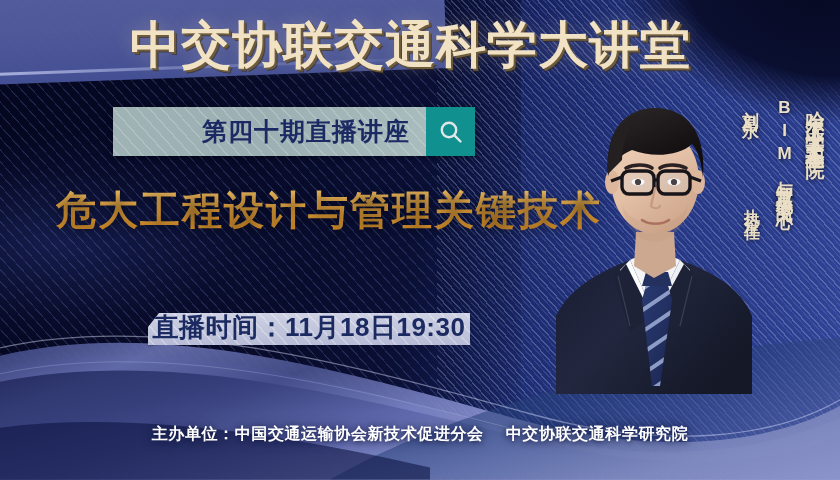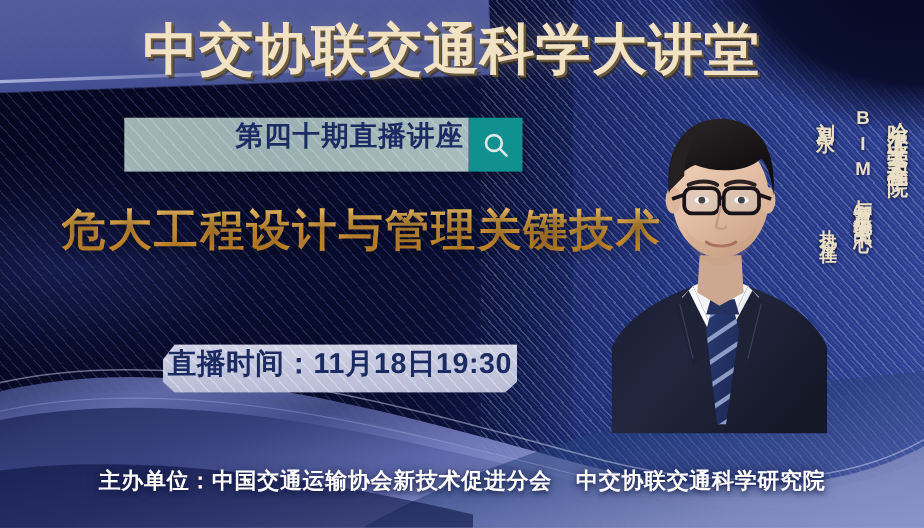--- a/index.html
+++ b/index.html
@@ -102,22 +102,22 @@
   .sub-bar{
     position:absolute;left:113px;top:107px;
     width:362px;height:49px;
     display:flex;align-items:stretch;
     box-shadow:0 1px 6px rgba(0,0,0,.45);
   }
   .sub-bar-body{
     flex:1;
     position:relative;
     background:linear-gradient(90deg,#9fb3b5 0%,#9cb0b3 48%,#a8bcbd 100%);
-    display:flex;justify-content:flex-end;
-    padding-right:4px;
+    display:flex;align-items:center;justify-content:flex-end;
+    padding-right:16px;
     overflow:hidden;
   }
   .sub-bar-body:after{
     content:"";position:absolute;inset:0;
     background:repeating-linear-gradient(48deg,
       rgba(255,255,255,.00) 0 4px,
       rgba(255,255,255,.18) 4px 5.4px,
       rgba(255,255,255,.00) 5.4px 9px);
     pointer-events:none;
   }
@@ -140,24 +140,24 @@
     background:linear-gradient(180deg,#f3c469 0%,#e2a03b 48%,#d98f27 100%);
     -webkit-background-clip:text;background-clip:text;
     -webkit-text-fill-color:transparent;
     text-shadow:0 2px 10px rgba(0,0,0,.45);
     white-space:nowrap;
   }
 
   
   .time-banner{
     position:absolute;left:148px;top:313px;
-    width:322px;height:44px;
+    width:322px;height:32px;
     background:linear-gradient(180deg,#cfd2e4 0%,#c3c7dd 45%,#b8bcd6 100%);
     clip-path:polygon(11px 0,100% 0,100% 34px,311px 100%,11px 100%,0 34px,0 14px);
-    display:flex;align-items:flex-start;justify-content:center;
+    display:flex;align-items:flex-end;justify-content:center;
     box-shadow:0 2px 10px rgba(0,0,0,.4);
     overflow:hidden;
   }
   .time-banner:after{
     content:"";position:absolute;inset:0;
     background:repeating-linear-gradient(48deg,
       rgba(255,255,255,.00) 0 4px,
       rgba(255,255,255,.30) 4px 5.4px,
       rgba(255,255,255,.00) 5.4px 9px);
   }
@@ -179,21 +179,21 @@
   }
   .vcol.org1{ right:12px; top:96px; font-size:19px; letter-spacing:4px;}
   .vcol.org2{ right:44px; top:98px; font-size:17px; letter-spacing:4px;}
   .vcol.name{ right:78px; top:98px; font-size:17px; letter-spacing:5px;}
   .vcol.role{ right:78px; top:196px; font-size:16px; letter-spacing:5px;}
 
   
   .footer{
     position:absolute;left:0;right:0;top:424px;
     text-align:center;
-    font-size:20px;font-weight:bold;letter-spacing:.6px;
+    font-size:16px;font-weight:bold;letter-spacing:.6px;
     color:#ffffff;
     text-shadow:0 1px 5px rgba(20,26,70,.85),0 0 12px rgba(10,16,50,.6);
     white-space:nowrap;
   }
   .footer .gap{display:inline-block;width:22px;}
 </style>
 </head>
 <body>
 
 <div id="poster">

